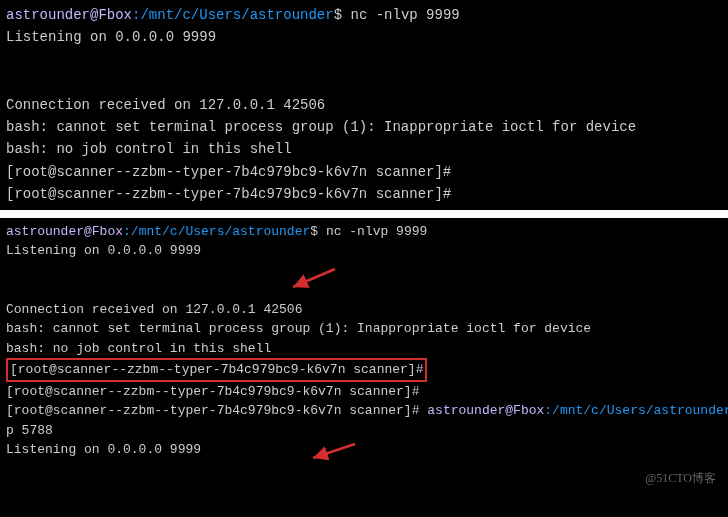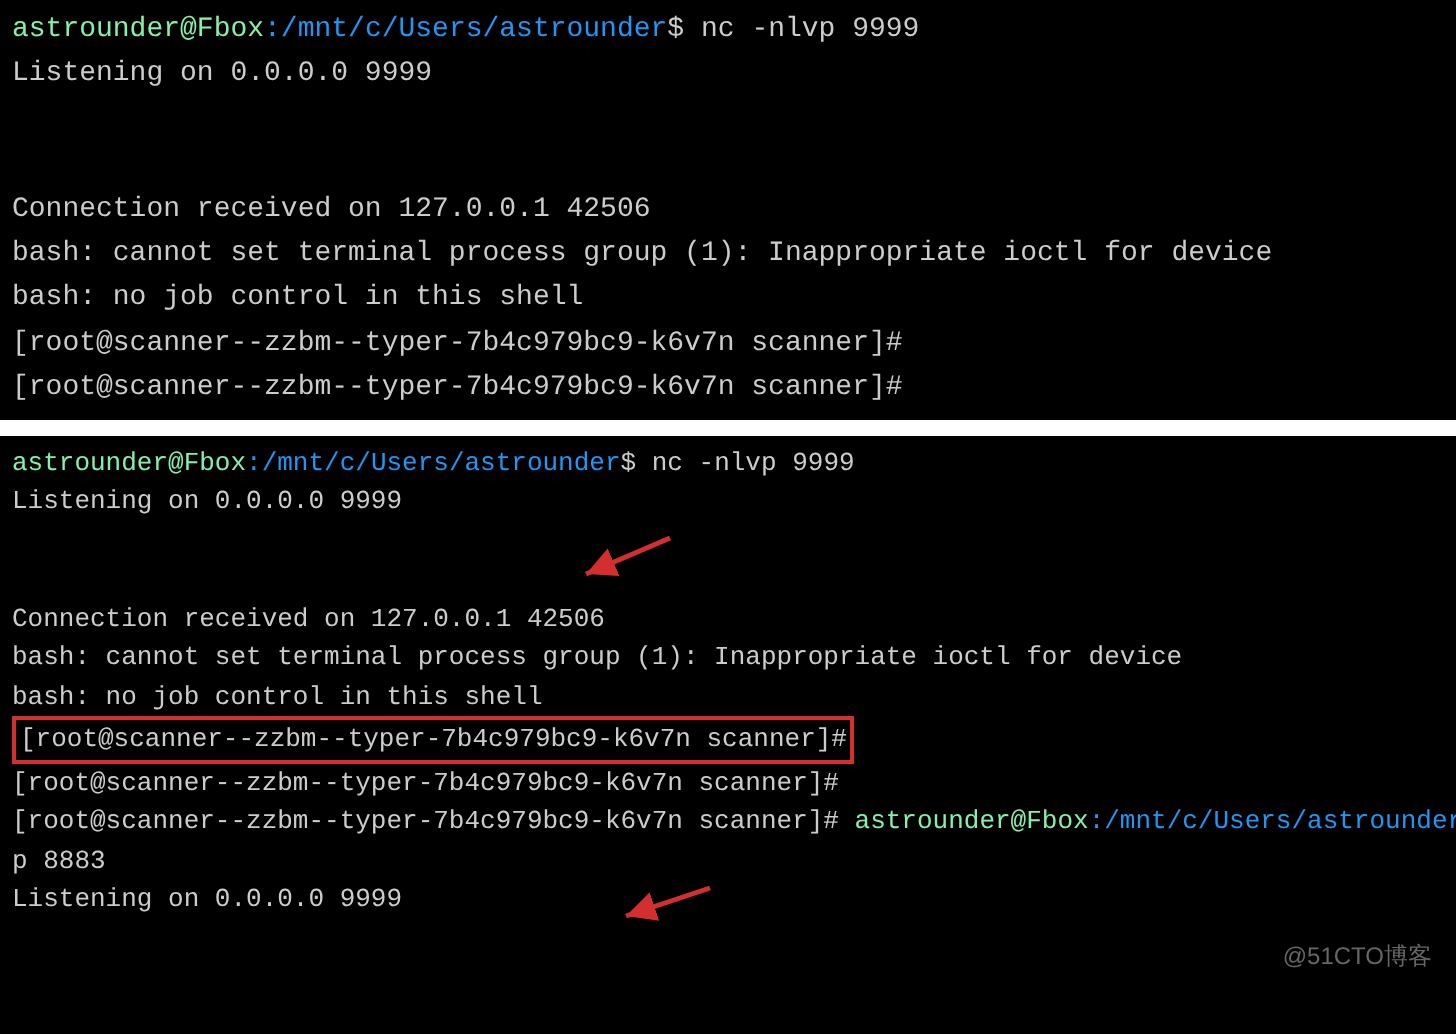--- a/index.html
+++ b/index.html
@@ -26,37 +26,37 @@
     }
     .divider {
       width: 100%;
       height: 8px;
       background: #fff;
     }
     .line {
       white-space: pre;
       color: #ccc;
     }
-    .green { color: #86efac; }
+    .green { color: #c4b5fd; }
     .blue { color: #2196f3; }
     .white { color: #ccc; }
     
     .red-box {
       display: inline-block;
       border: 2px solid #d32f2f;
       padding: 0 2px;
     }
     
     .watermark {
       position: absolute;
       bottom: 30px;
       right: 12px;
       color: #666;
       font-size: 12px;
-      font-family: Liberation Sans, sans-serif;
+      font-family: Liberation Serif, serif;
     }
     
     svg.arrow-svg {
       position: absolute;
       pointer-events: none;
     }
   </style>
 </head>
 <body>
 
@@ -78,21 +78,21 @@
   <div class="line"><span class="green">astrounder@Fbox</span><span class="blue">:/mnt/c/Users/astrounder</span><span class="white">$ </span><span class="white">nc -nlvp 9999</span></div>
   <div class="line">Listening on 0.0.0.0 9999</div>
   <div class="line">&nbsp;</div>
   <div class="line">&nbsp;</div>
   <div class="line">Connection received on 127.0.0.1 42506</div>
   <div class="line">bash: cannot set terminal process group (1): Inappropriate ioctl for device</div>
   <div class="line">bash: no job control in this shell</div>
   <div class="line"><span class="red-box">[root@scanner--zzbm--typer-7b4c979bc9-k6v7n scanner]#</span></div>
   <div class="line">[root@scanner--zzbm--typer-7b4c979bc9-k6v7n scanner]#</div>
   <div class="line"><span class="white">[root@scanner--zzbm--typer-7b4c979bc9-k6v7n scanner]# </span><span class="green">astrounder@Fbox</span><span class="blue">:/mnt/c/Users/astrounder</span></div>
-  <div class="line">p 8883</div>
+  <div class="line">p 5788</div>
   <div class="line">Listening on 0.0.0.0 9999</div>
   <div class="line">&nbsp;</div>
   <div class="line">&nbsp;</div>
 
 </div>
 
 <svg class="arrow-svg" style="left:285px;top:265px;width:60px;height:30px;">
   <defs>
     <marker id="ah1" markerWidth="8" markerHeight="8" refX="6" refY="3" orient="auto">
       <path d="M0,0 L6,3 L0,6 Z" fill="#d32f2f"></path>

